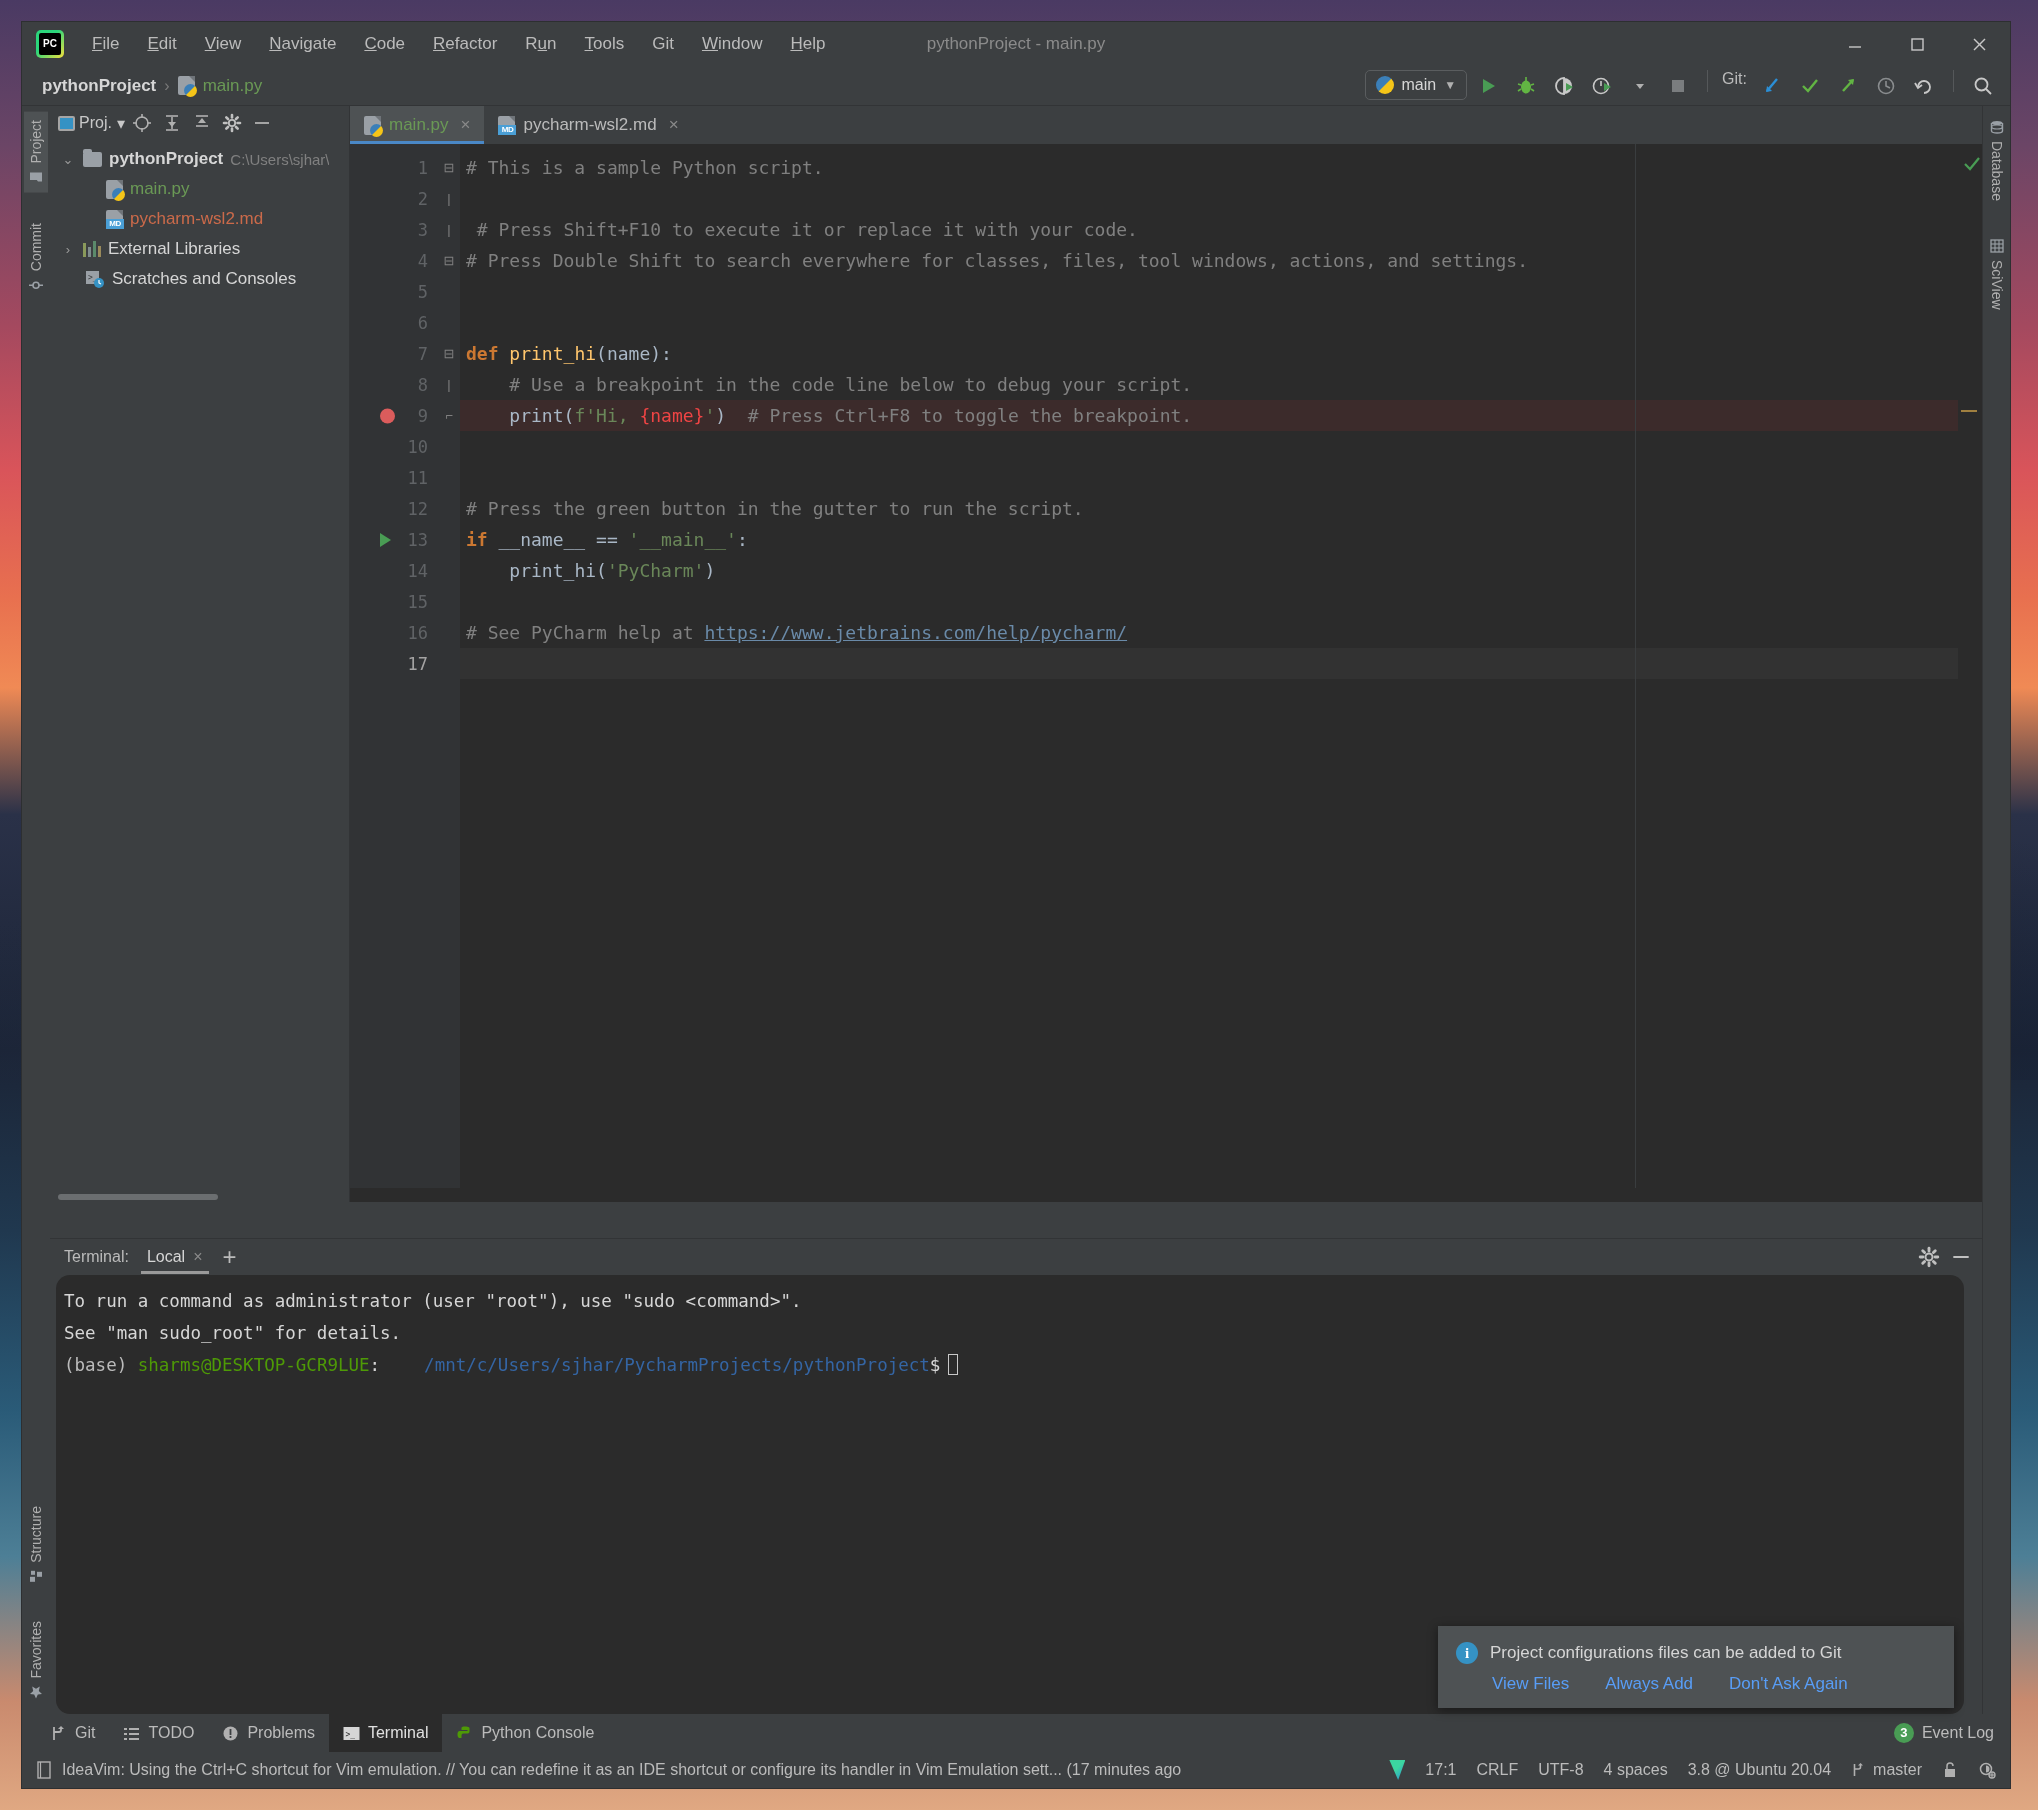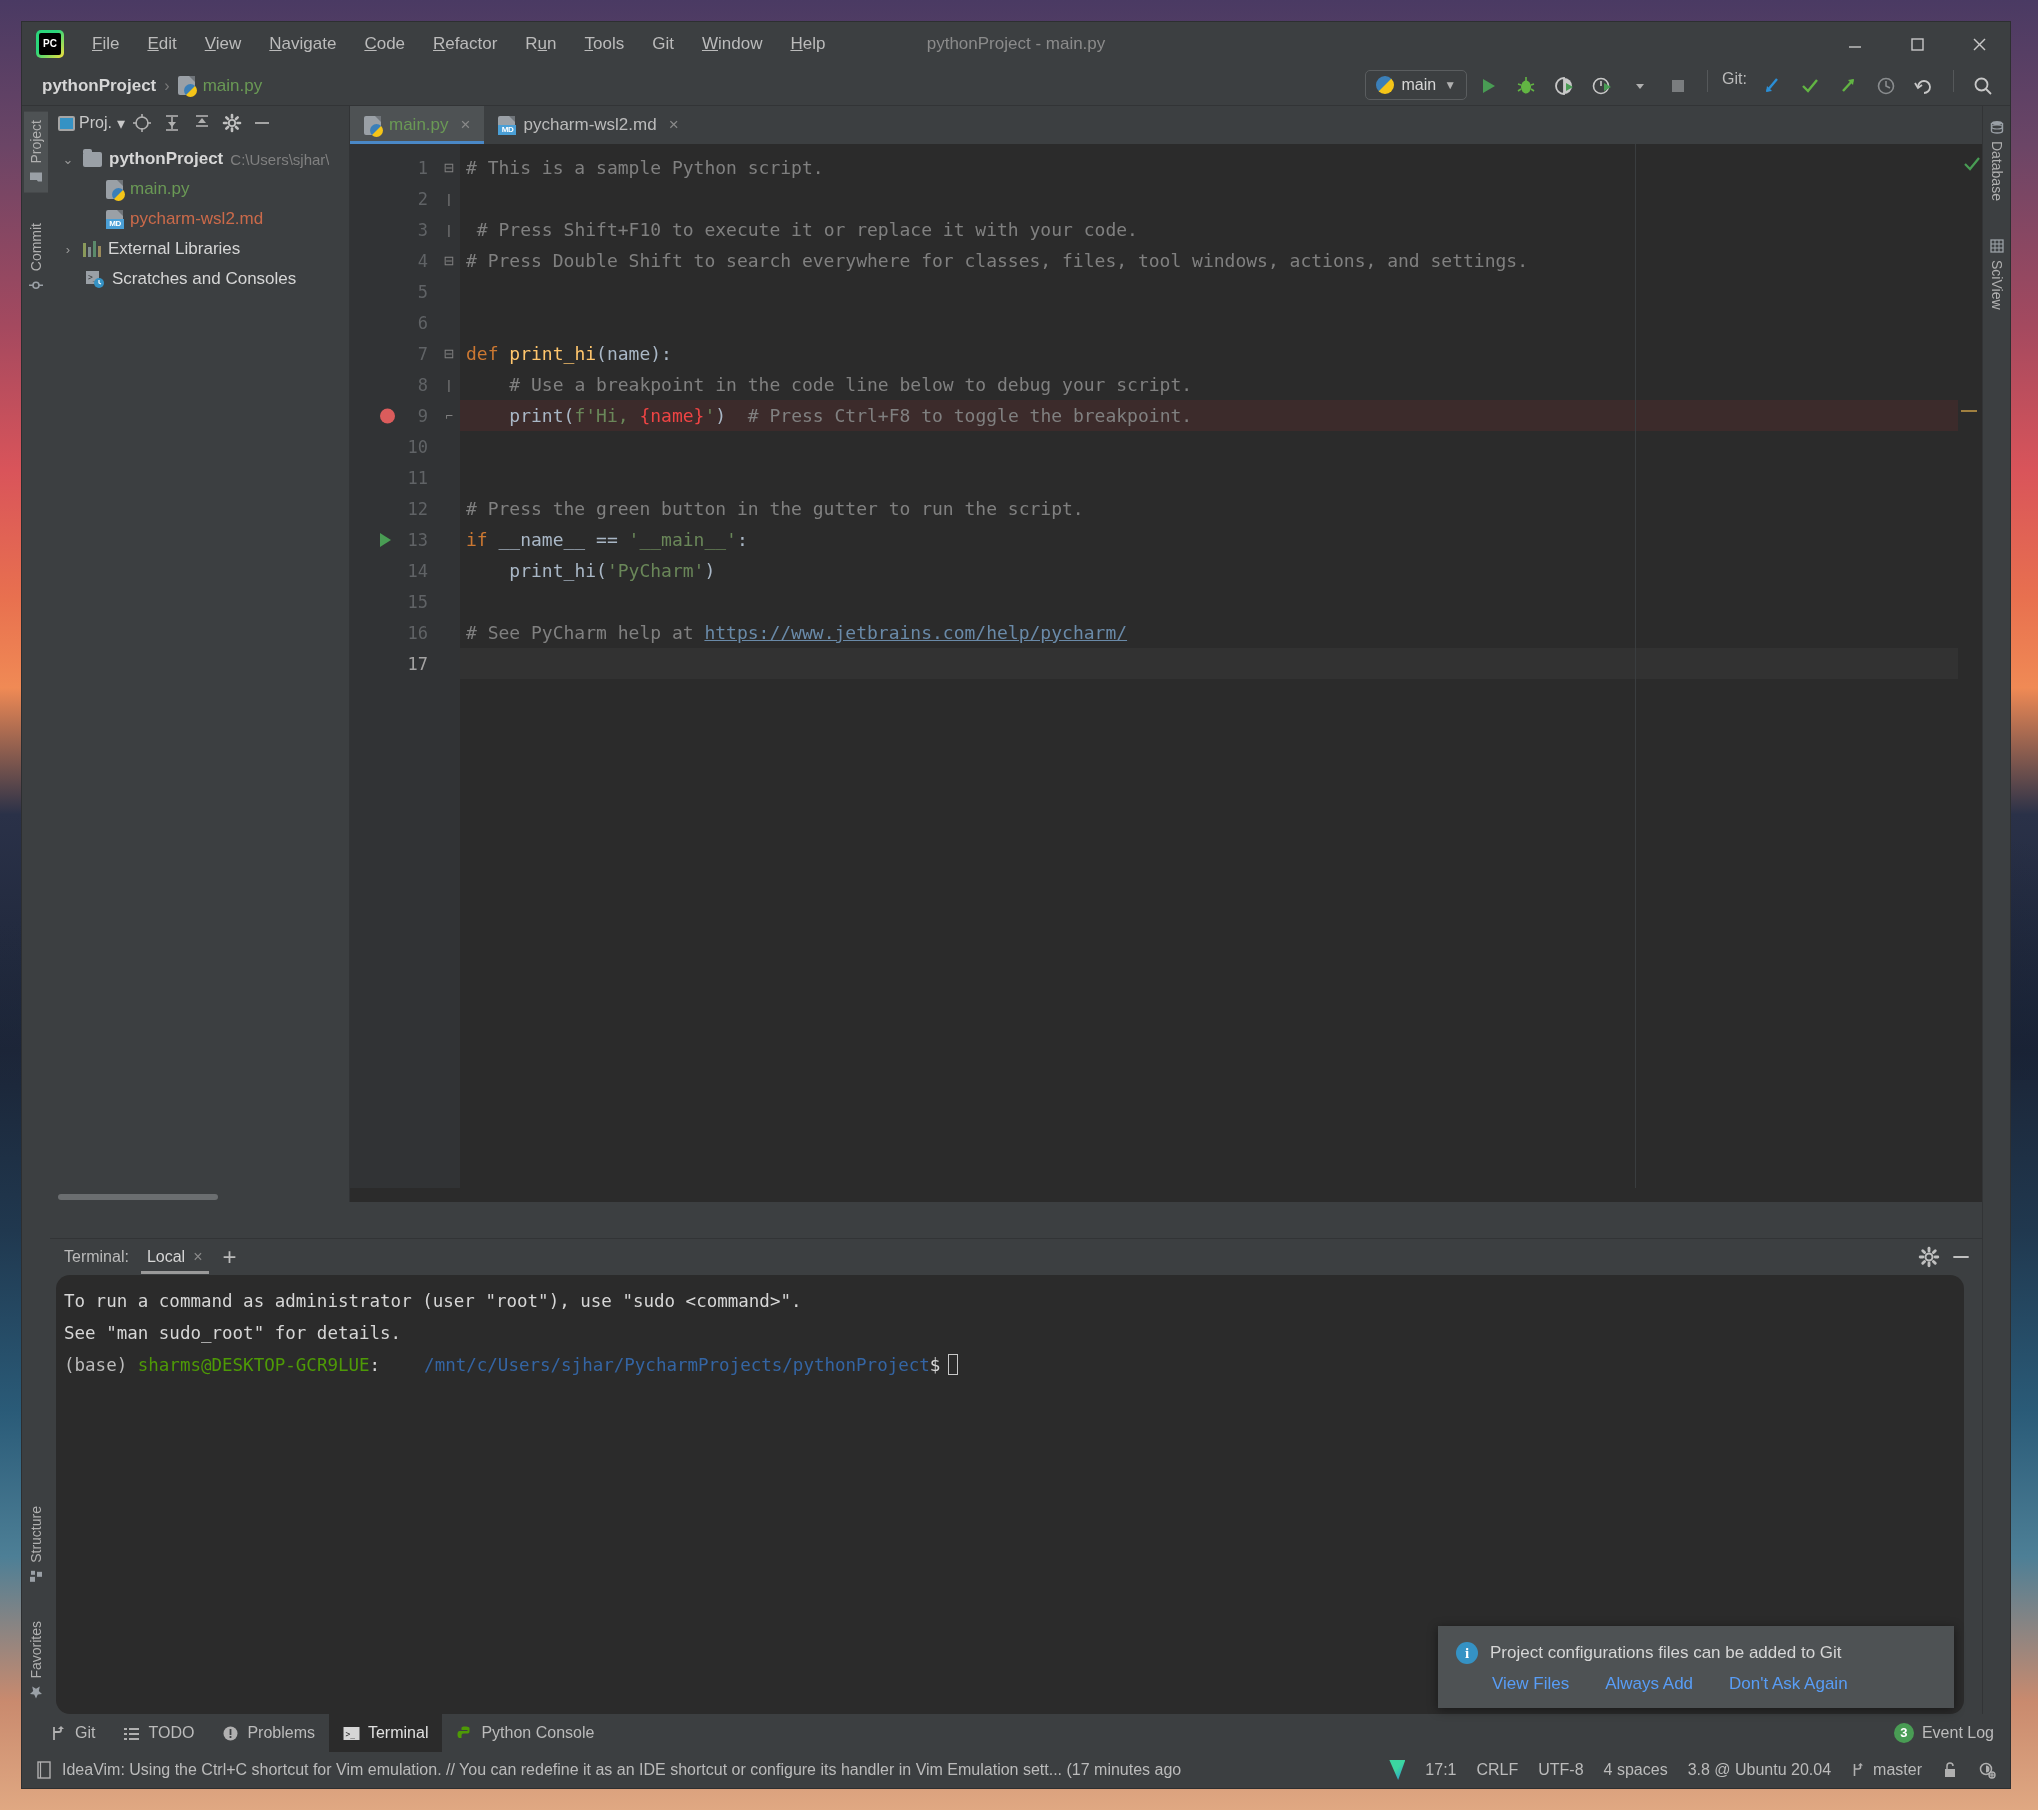--- a/index.html
+++ b/index.html
@@ -204,21 +204,21 @@
 
   .code {
     flex: 1 1 auto; background: #2b2b2b; padding-top: 8px;
     font-family: "DejaVu Sans Mono", monospace; font-size: 18px;
     position: relative; overflow: hidden;
   }
   .cline { height: 31px; line-height: 31px; white-space: pre; padding-left: 6px; color: #a9b7c6; }
   .cline.hl { background: #3c2b2b; }
   .cline.last { background: #323232; }
   .cmt { color: #808080; }
-  .kw { color: #cc7832; }
+  .kw { color: #cc7832; font-weight: bold; }
   .fn { color: #ffc66d; }
   .str { color: #6a8759; }
   .brace { color: #ef4444; }
   .id { color: #a9b7c6; }
   .lnk { color: #6a8aa8; text-decoration: underline; }
   .editor-vline { position: absolute; top: 0; bottom: 0; left: 1175px; width: 1px; background: #3a3d3f; }
 
   .markerbar { width: 24px; flex: 0 0 24px; background: #2b2b2b; position: relative; }
   .mk-ok { position: absolute; top: 10px; left: 4px; color: #499c54; font-size: 19px; }
   .mk-dash { position: absolute; top: 266px; left: 3px; width: 16px; height: 2px; background: #a08040; }

